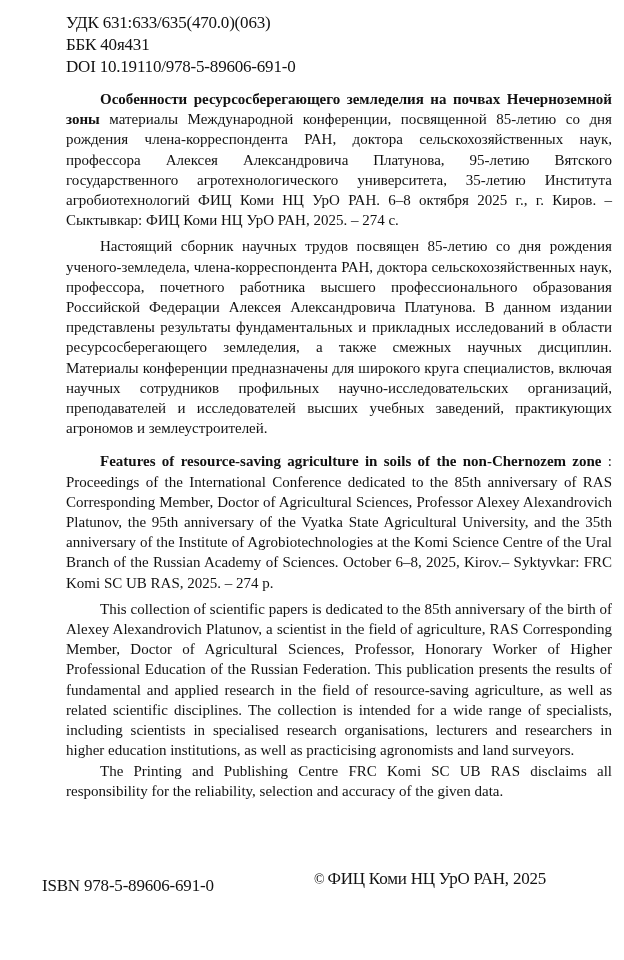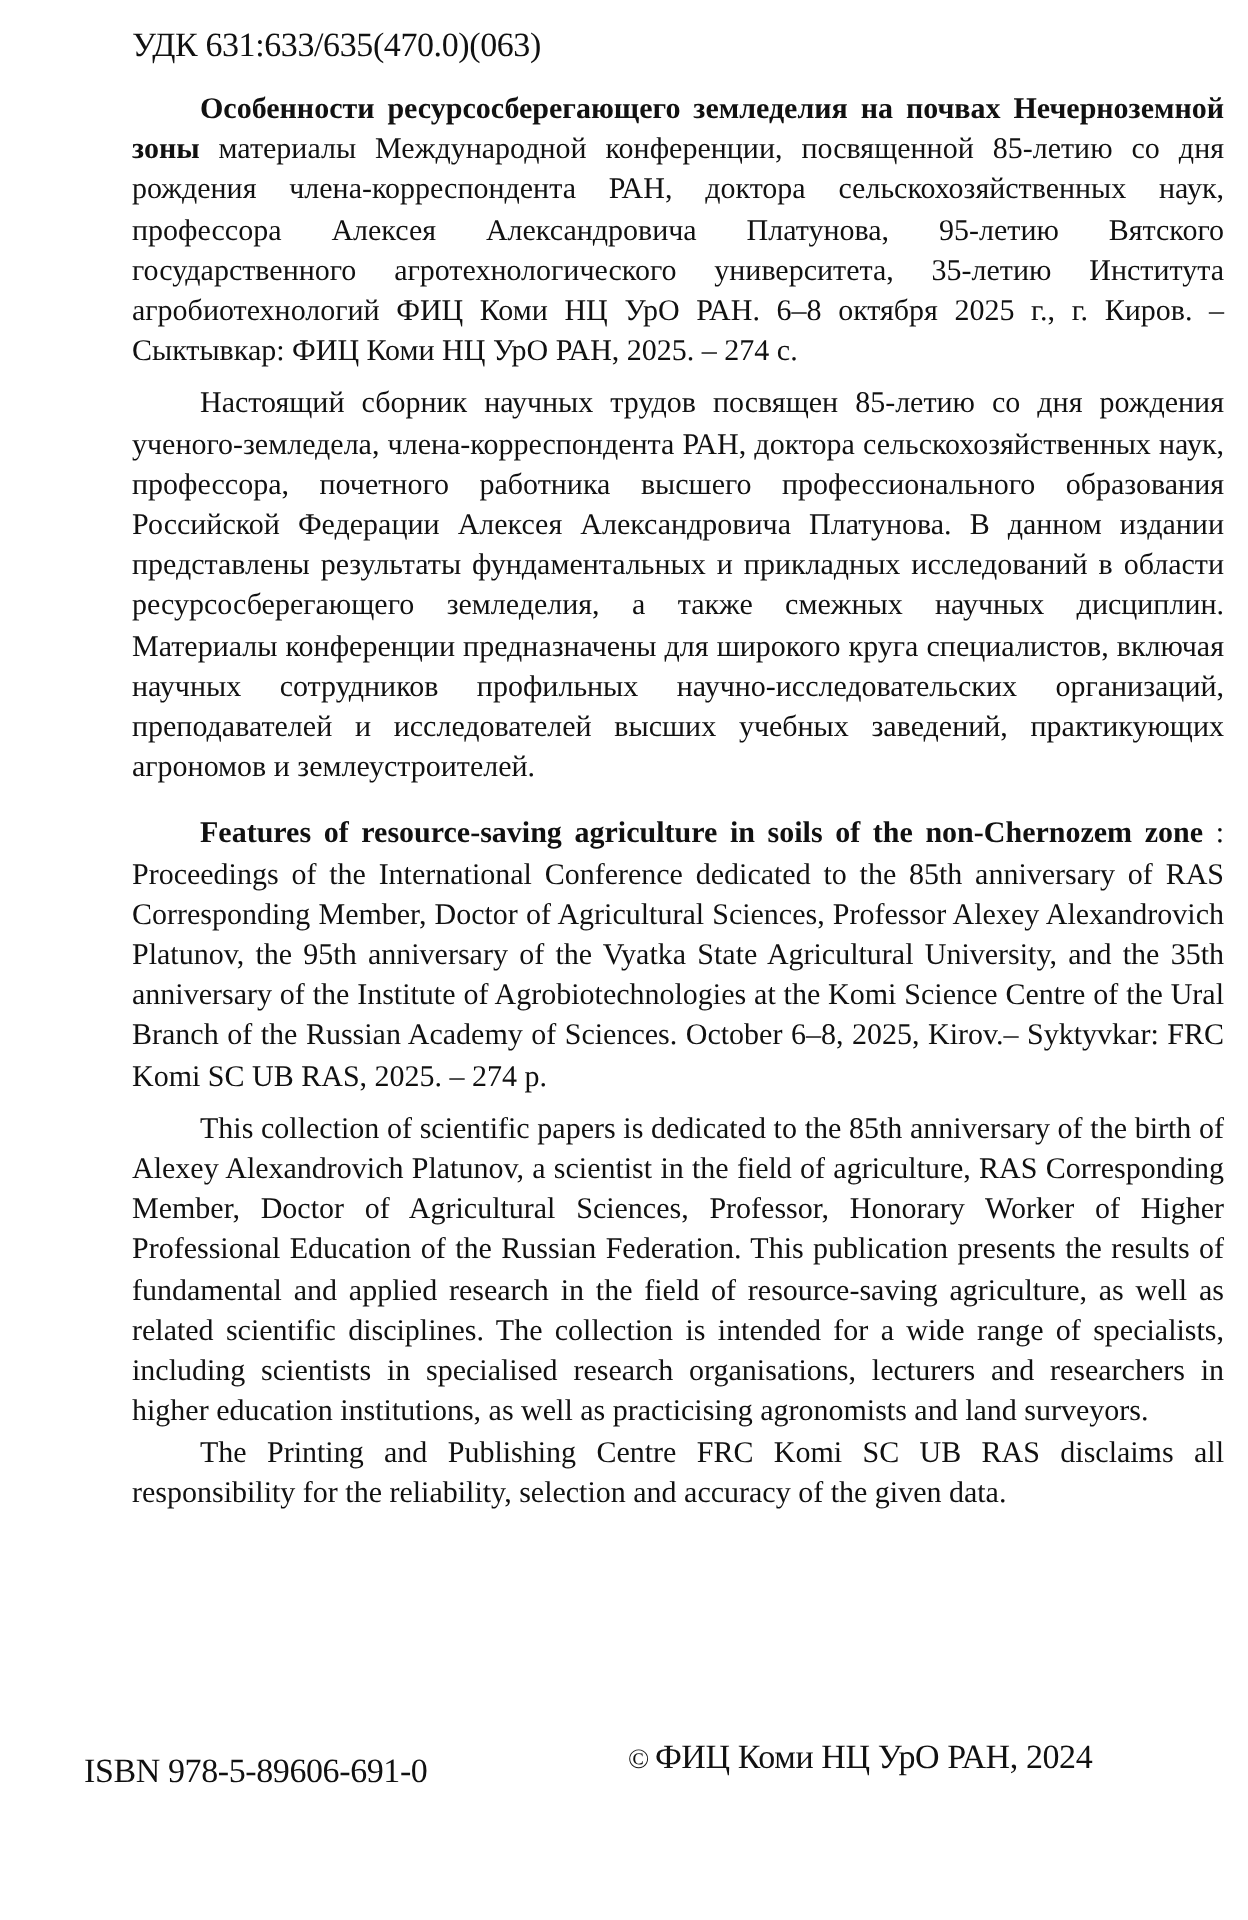--- a/index.html
+++ b/index.html
@@ -28,20 +28,22 @@
     font-size: 17px; line-height: 24px; white-space: nowrap; letter-spacing: -0.2px;
   }
   .copy .sym { font-size: 14px; margin-right: 3px; }
 </style>
 </head>
 <body>
 
 <div class="page">
   <div class="codes">
     <div>УДК 631:633/635(470.0)(063)</div>
+    <div>ББК 40я431</div>
+    <div>DOI 10.19110/978-5-89606-691-0</div>
   </div>
 
   <div class="gap-m"></div>
 
   <p class="para"><b>Особенности ресурсосберегающего земледелия на почвах Нечерноземной зоны</b><span> материалы Международной конференции, посвященной 85-летию со дня рождения члена-корреспондента РАН, доктора сельскохозяйственных наук, профессора Алексея Александровича Платунова, 95-летию Вятского государственного агротехнологического университета, 35-летию Института агробиотехнологий ФИЦ Коми НЦ УрО РАН. 6–8 октября 2025 г., г. Киров. – Сыктывкар: ФИЦ Коми НЦ УрО РАН, 2025. – 274 с.</span></p>
 
   <div class="gap-s"></div>
 
   <p class="para">Настоящий сборник научных трудов посвящен 85-летию со дня рождения ученого-земледела, члена-корреспондента РАН, доктора сельскохозяйственных наук, профессора, почетного работника высшего профессионального образования Российской Федерации Алексея Александровича Платунова. В данном издании представлены результаты фундаментальных и прикладных исследований в области ресурсосберегающего земледелия, а также смежных научных дисциплин. Материалы конференции предназначены для широкого круга специалистов, включая научных сотрудников профильных научно-исследовательских организаций, преподавателей и исследователей высших учебных заведений, практикующих агрономов и землеустроителей.</p>
   <div class="gap-xs"></div>
@@ -52,14 +54,14 @@
 
   <div class="gap-s"></div>
 
   <p class="para">This collection of scientific papers is dedicated to the 85th anniversary of the birth of Alexey Alexandrovich Platunov, a scientist in the field of agriculture, RAS Corresponding Member, Doctor of Agricultural Sciences, Professor, Honorary Worker of Higher Professional Education of the Russian Federation. This publication presents the results of fundamental and applied research in the field of resource-saving agriculture, as well as related scientific disciplines. The collection is intended for a wide range of specialists, including scientists in specialised research organisations, lecturers and researchers in higher education institutions, as well as practicising agronomists and land surveyors.</p>
   <p class="para">The Printing and Publishing Centre FRC Komi SC UB RAS disclaims all responsibility for the reliability, selection and accuracy of the given data.</p>
 </div>
 
 <div class="isbn">ISBN 978-5-89606-691-0</div>
 
 <div class="copy">
-  <div><span class="sym">©</span><span>ФИЦ Коми НЦ УрО РАН, 2024</span></div>
+  <div><span class="sym">©</span><span>ФИЦ Коми НЦ УрО РАН, 2025</span></div>
 </div>
 
 </body></html>

